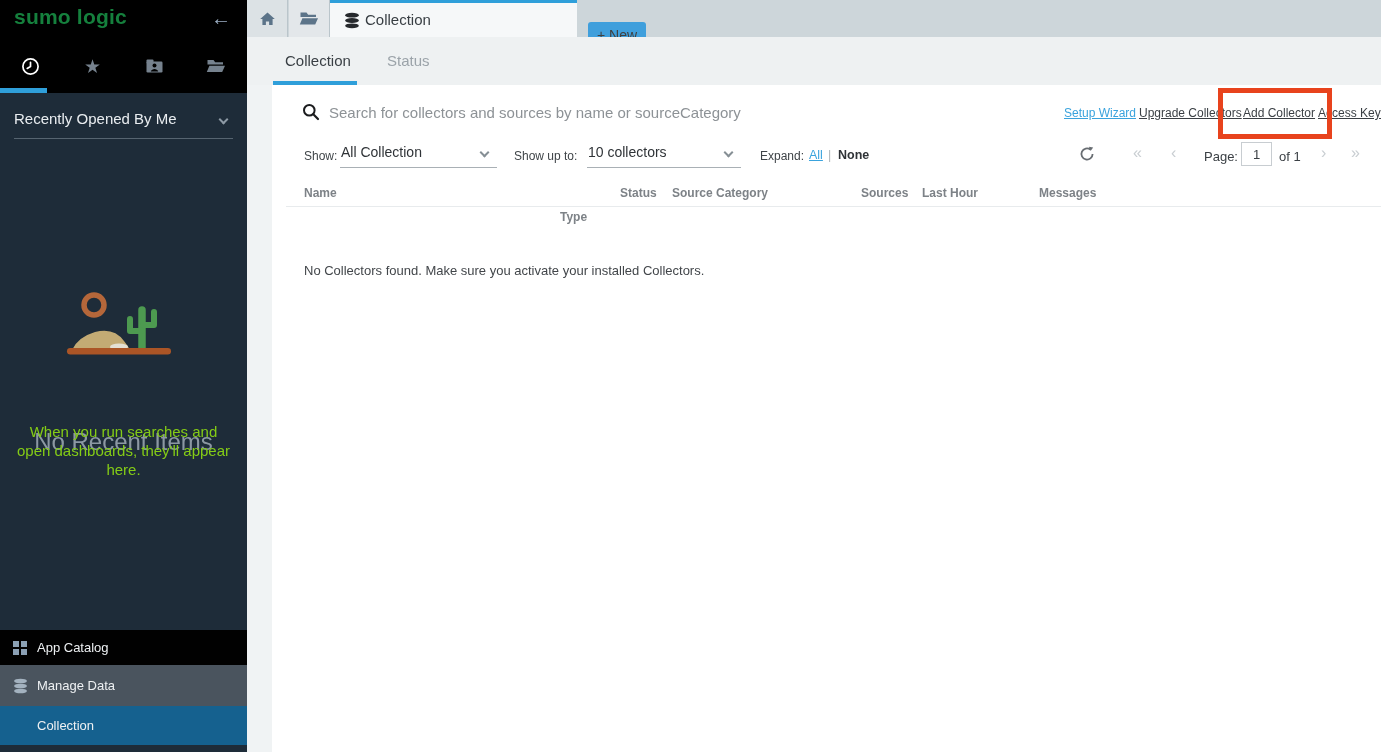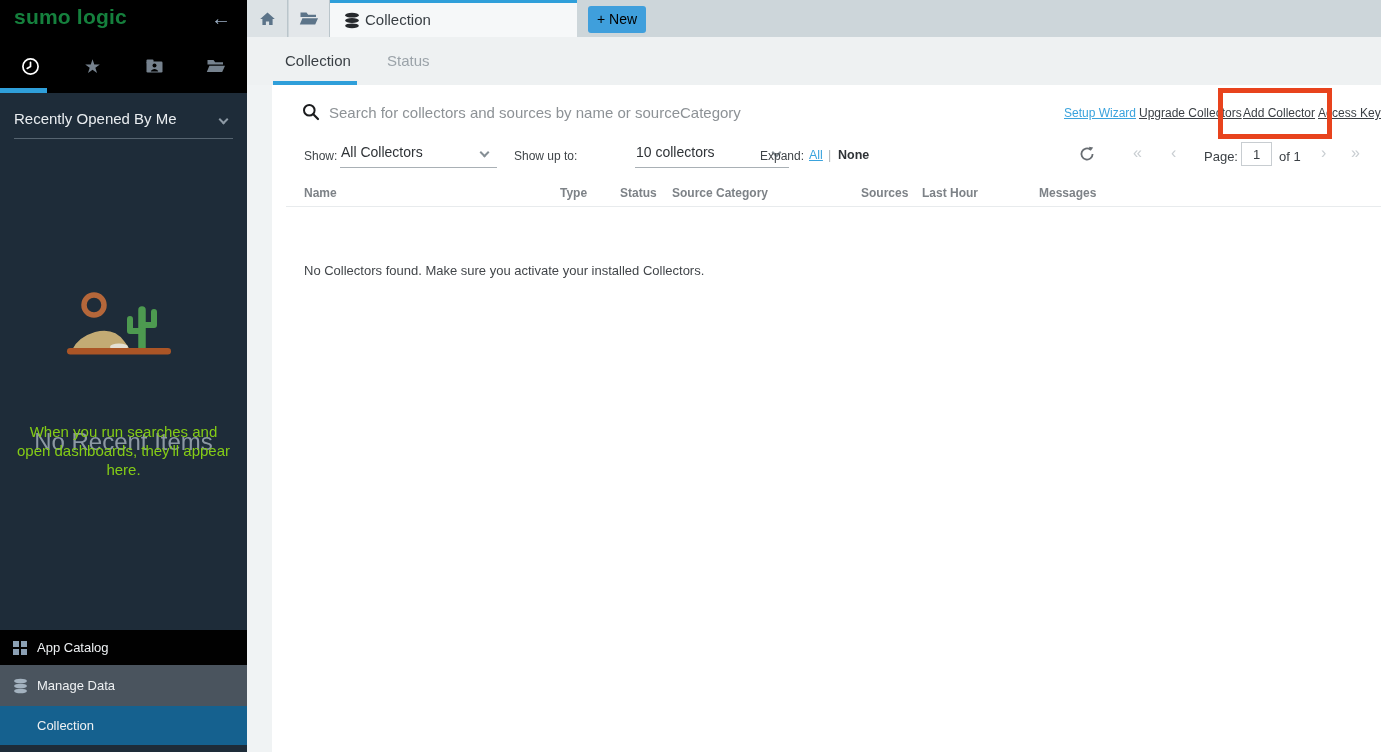--- a/index.html
+++ b/index.html
@@ -35,21 +35,21 @@
   .nav-label-pos { position:absolute; left:37px;text-align:center; }
 
   
   .tabbar { position:absolute; left:247px; top:0; width:1134px; height:37px; background:#cdd6da; }
   .icon-btn { position:absolute; top:0; width:41px; height:37px; display:flex; align-items:center; justify-content:center; border-right:1px solid #bac5cb; cursor:pointer; }
   .btn-home { left:0; background:#dce2e5; }
   .btn-folder { left:42px; background:#e3e7ea; }
   .active-tab { position:absolute; left:83px; top:0; width:247px; height:37px; background:#f6f8f9; border-top:3px solid #2f9fda; cursor:pointer; }
   .active-tab .tab-label { position:absolute; left:35px; top:8px; font-size:15px; color:#383e43; }
   .active-tab svg { position:absolute; left:14px; top:9px; }
-  .new-btn { position:absolute; left:341px; top:6px; width:58px; height:27px; background:#3f9fdc; border-radius:3px; color:#000000; font-size:14px; text-align:center; line-height:27px; cursor:pointer; }
+  .new-btn { position:absolute; left:341px; top:22px; width:58px; height:27px; background:#3f9fdc; border-radius:3px; color:#404040; font-size:14px; text-align:center; line-height:27px; cursor:pointer; }
 
   
   .subtabs { position:absolute; left:247px; top:37px; width:1134px; height:48px; background:#eef1f2; }
   .subtab { position:absolute; top:15px; font-size:15px; cursor:pointer; }
   .subtab-collection { left:38px; color:#393f44; }
   .subtab-status { left:140px; color:#9ba3a9; }
   .subtab-underline { position:absolute; left:26px; top:44px; width:84px; height:4px; background:#2f9fda; }
 
   
   .panel { position:absolute; left:272px; top:85px; width:1109px; height:742px; background:#fff; }
@@ -195,25 +195,25 @@
     </svg>
     <input class="search-input" type="text" placeholder="Search for collectors and sources by name or sourceCategory" style="">
 
     <a class="top-link blue" style="left:792px;">Setup Wizard</a>
     <a class="top-link" style="left:867px;">Upgrade Collectors</a>
     <a class="top-link" style="left:971px;">Add Collector</a>
     <a class="top-link" style="left:1046px;">Access Keys</a>
 
     <span class="flt-label" style="left:32px;">Show:</span>
     <div class="flt-select" style="left:68px; width:157px;">
-      <span class="val">All Collectors</span>
+      <span class="val">All Collection</span>
       <span class="chev"></span>
     </div>
     <span class="flt-label" style="left:242px;">Show up to:</span>
-    <div class="flt-select" style="left:315px; width:154px;margin-left:48px;">
+    <div class="flt-select" style="left:315px; width:154px;">
       <span class="val">10 collectors</span>
       <span class="chev"></span>
     </div>
     <span class="flt-label" style="left:488px;">Expand:</span>
     <span class="expand-link expand-all" style="left:537px;">All</span>
     <span class="expand-link expand-sep" style="left:556px;">|</span>
     <span class="expand-link expand-none" style="left:566px;">None</span>
 
     <svg class="refresh" width="16" height="16" viewBox="0 0 16 16">
       <path d="M13.6 8 A5.6 5.6 0 1 1 11.4 3.5" fill="none" stroke="#686d72" stroke-width="1.8"></path>
@@ -221,21 +221,21 @@
     </svg>
     <span class="pg-arrow" style="left:861px;">«</span>
     <span class="pg-arrow" style="left:899px;">‹</span>
     <span class="pg-label" style="left:932px;">Page:</span>
     <input class="pg-input" type="text" value="1" style="">
     <span class="pg-label" style="left:1007px;">of 1</span>
     <span class="pg-arrow" style="left:1049px;">›</span>
     <span class="pg-arrow" style="left:1079px;">»</span>
 
     <span class="col-h" style="left:32px;">Name</span>
-    <span class="col-h" style="left:288px;">Type</span>
+    <span class="col-h" style="left:288px;margin-top:24px;">Type</span>
     <span class="col-h" style="left:348px;">Status</span>
     <span class="col-h" style="left:400px;">Source Category</span>
     <span class="col-h" style="left:589px;">Sources</span>
     <span class="col-h" style="left:650px;">Last Hour</span>
     <span class="col-h" style="left:767px;">Messages</span>
     <div class="header-line"></div>
 
     <div class="empty-msg">No Collectors found. Make sure you activate your installed Collectors.</div>
   </div>
 

